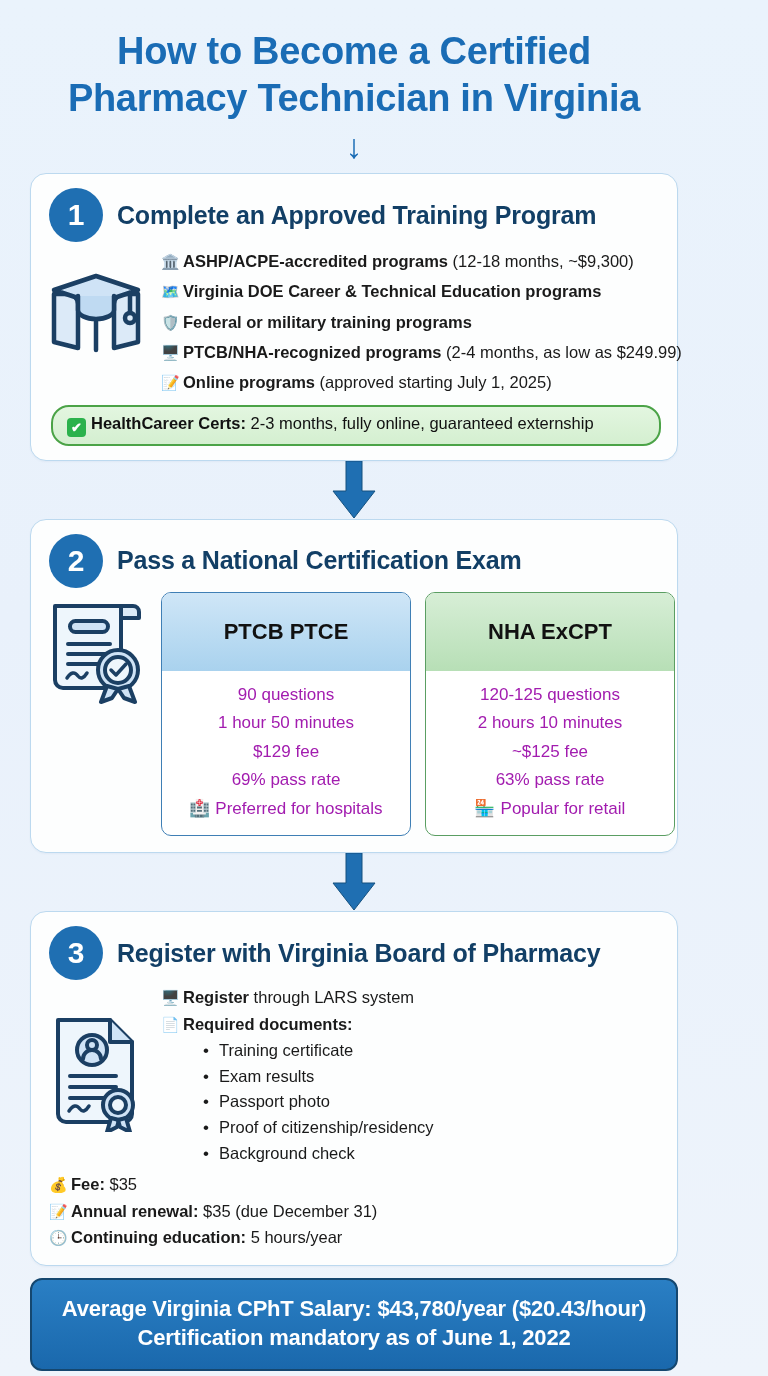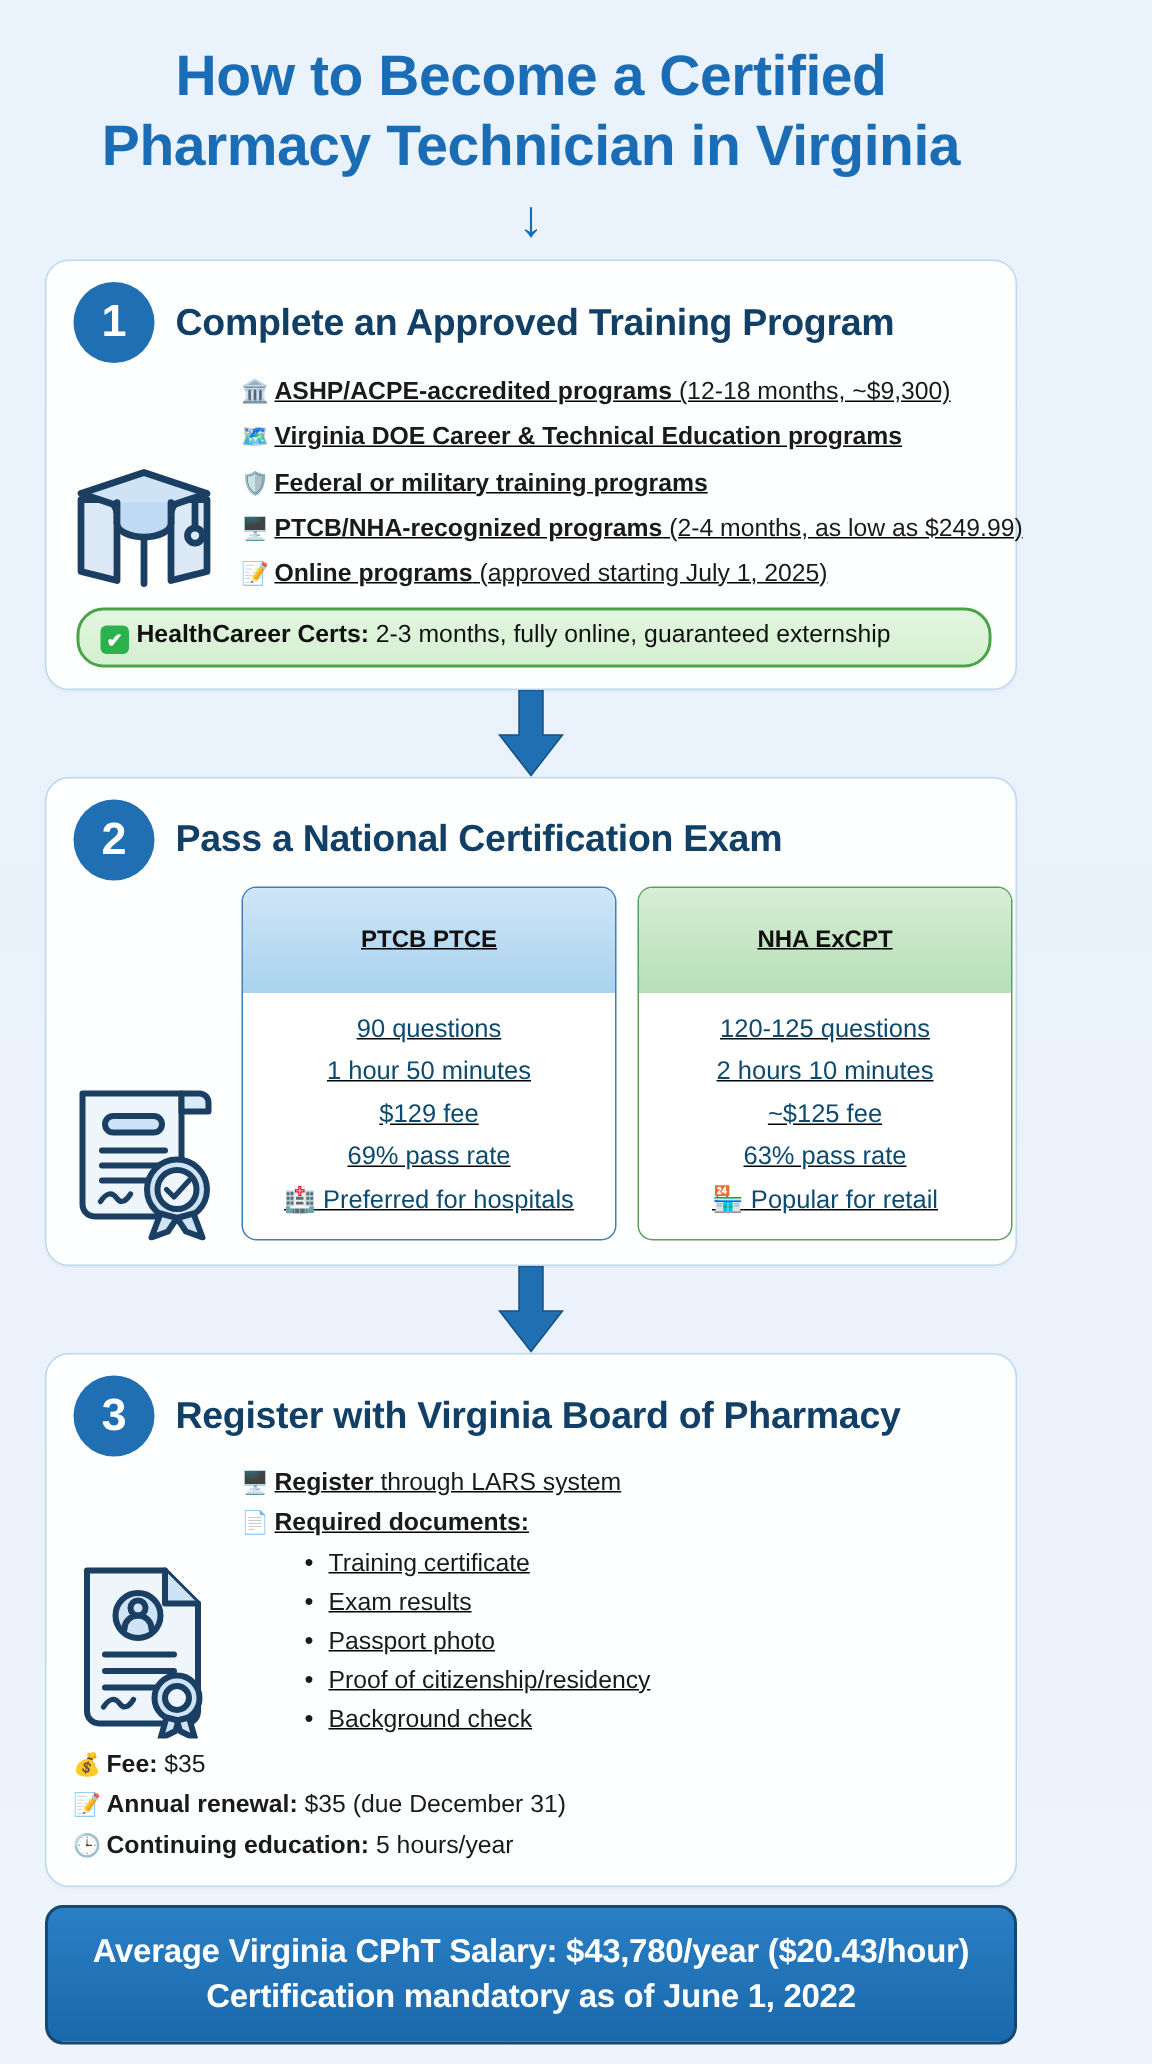--- a/index.html
+++ b/index.html
@@ -75,22 +75,21 @@
 
   .card-title {
     color: #123f66;
     font-size: 25px;
     font-weight: bold;
     letter-spacing: -0.2px;
   }
 
   .card-body {
     display: flex;
-    align-items: flex-end;
-    text-decoration: underline;
+    align-items: flex-start;
   }
 
   .art {
     width: 130px;
     min-width: 130px;
     display: flex;
     justify-content: center;
     align-items: flex-start;
   }
 
@@ -158,35 +157,35 @@
     flex: 1;
     border-radius: 10px;
     overflow: hidden;
     background: #fff;
   }
   .exam.blue { border: 1.5px solid #3f7fb5; }
   .exam.green { border: 1.5px solid #5a9e62; }
 
   .exam-head {
     text-align: center;
-    font-size: 16px;
+    font-size: 22px;
     font-weight: bold;
     color: #111;
     padding: 26px 4px;
   }
   .exam.blue .exam-head { background: linear-gradient(180deg,#cfe6f7 0%, #a9d2ee 100%); }
   .exam.green .exam-head { background: linear-gradient(180deg,#d7eed6 0%, #b7dfb6 100%); }
 
   .exam-body {
     padding: 10px 0 12px 0;
     text-align: center;
   }
   .exam-body div {
     font-size: 17px;
-    color: #0c4a6e;
+    color: #a21caf;
     line-height: 1.68;
   }
 
   
   .reg-list { list-style: none; }
   .reg-list > li {
     font-size: 16.5px;
     color: #1a1a1a;
     line-height: 1.62;
     white-space: nowrap;

